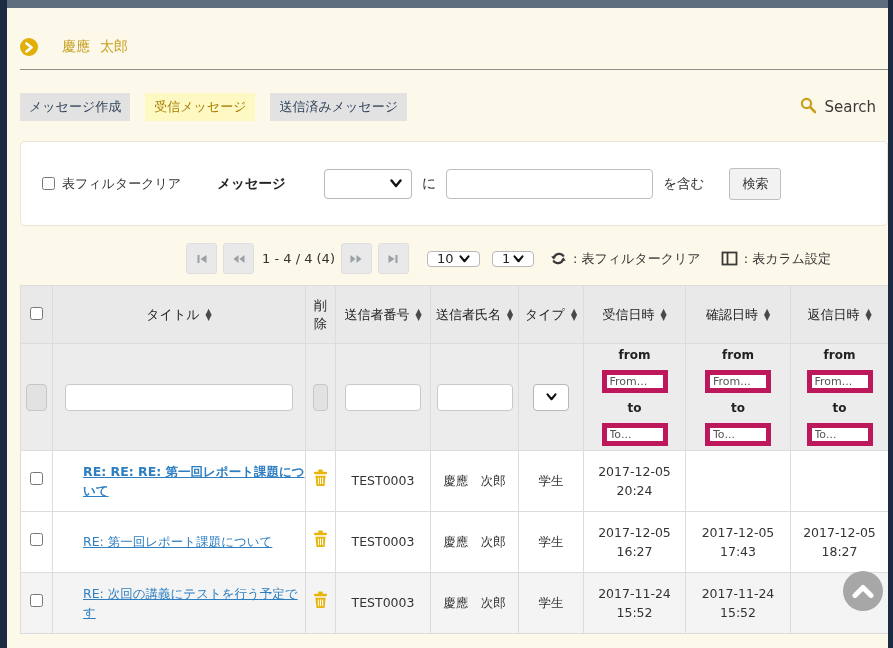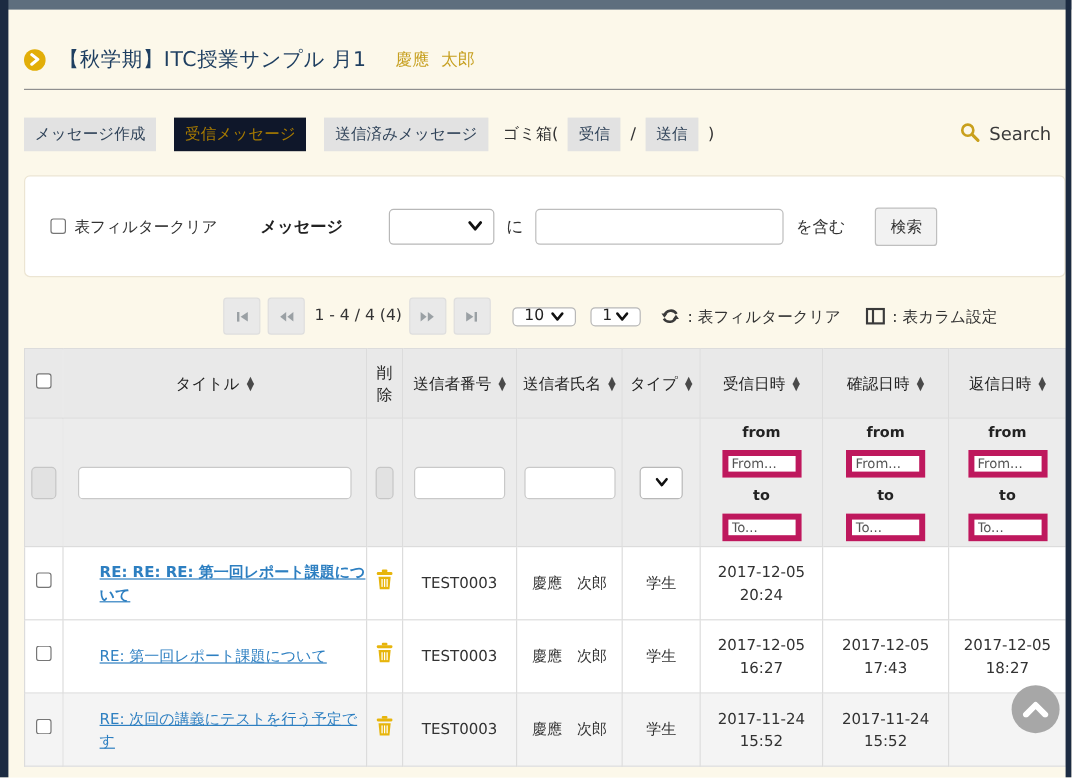--- a/index.html
+++ b/index.html
@@ -18,21 +18,21 @@
   .page-header { display:flex; align-items:center; margin-top:30px; }
   .arrow-badge { width:18px; height:18px; border-radius:50%; background:#e2ae08; display:flex; align-items:center; justify-content:center; flex:0 0 18px; }
   .page-title { font-size:17px; color:#1f3f61; margin-left:11px; letter-spacing:0.5px; }
   .header-link { font-size:14px; color:#c69f1e; margin-left:24px; cursor:pointer; }
   .header-link + .header-link { margin-left:10px; }
   .rule { width:868px; border-bottom:1px solid #8f8f8f; margin-top:13px; }
 
   
   .toolbar { display:flex; align-items:center; margin-top:23px; width:868px; }
   .tab { background:#e2e2e2; color:#31445a; font-size:13px; padding:5px 9px; border:none; cursor:pointer; font-family:inherit; }
-  .tab.active { background:#0f172a; color:#a87b00; }
+  .tab.active { background:#fef9c3; color:#a87b00; }
   .tab + .tab { margin-left:15px; }
   .trash-group { display:flex; align-items:center; margin-left:12px; font-size:13.5px; color:#333; }
   .trash-group .tab { margin-left:8px; }
   .trash-sep { margin:0 8px; }
   .trash-close { margin-left:8px; }
   .search-box { margin-left:auto; display:flex; align-items:center; gap:7px; cursor:pointer; margin-right:12px; }
   .search-label { font-size:15px; color:#3a3a3a; }
 
   
   .filter-panel { margin-top:20px; width:868px; height:85px; background:#fff; border:1px solid #ece5d3; border-radius:5px; display:flex; align-items:center; padding-left:21px; }
@@ -97,37 +97,29 @@
 <div class="edge-right"></div>
 
 <div class="content">
 
   <div class="page-header">
     <span class="arrow-badge">
       <svg width="10" height="11" viewBox="0 0 10 11">
           <polyline points="2.5,1.5 7.5,5.5 2.5,9.5" fill="none" stroke="#fff" stroke-width="2.6" stroke-linecap="round" stroke-linejoin="round"></polyline>
         </svg>
     </span>
-    <span class="page-title">【秋学期】ITC授業サンプル 月1</span>
     <span class="header-link">慶應</span>
     <span class="header-link">太郎</span>
   </div>
   <div class="rule"></div>
 
   <div class="toolbar">
     <button class="tab">メッセージ作成</button>
     <button class="tab active">受信メッセージ</button>
     <button class="tab">送信済みメッセージ</button>
-    <div class="trash-group">
-      <span>ゴミ箱(</span>
-      <button class="tab">受信</button>
-      <span class="trash-sep">/</span>
-      <button class="tab" style="margin-left:0">送信</button>
-      <span class="trash-close">)</span>
-    </div>
     <div class="search-box">
       <span>
         <svg width="17" height="17" viewBox="0 0 17 17">
             <circle cx="6.5" cy="6.5" r="4.6" fill="none" stroke="#c9a01c" stroke-width="2.2"></circle>
             <line x1="10.2" y1="10.2" x2="15" y2="15" stroke="#c9a01c" stroke-width="2.6" stroke-linecap="round"></line>
           </svg>
       </span>
       <span class="search-label">Search</span>
     </div>
   </div>

